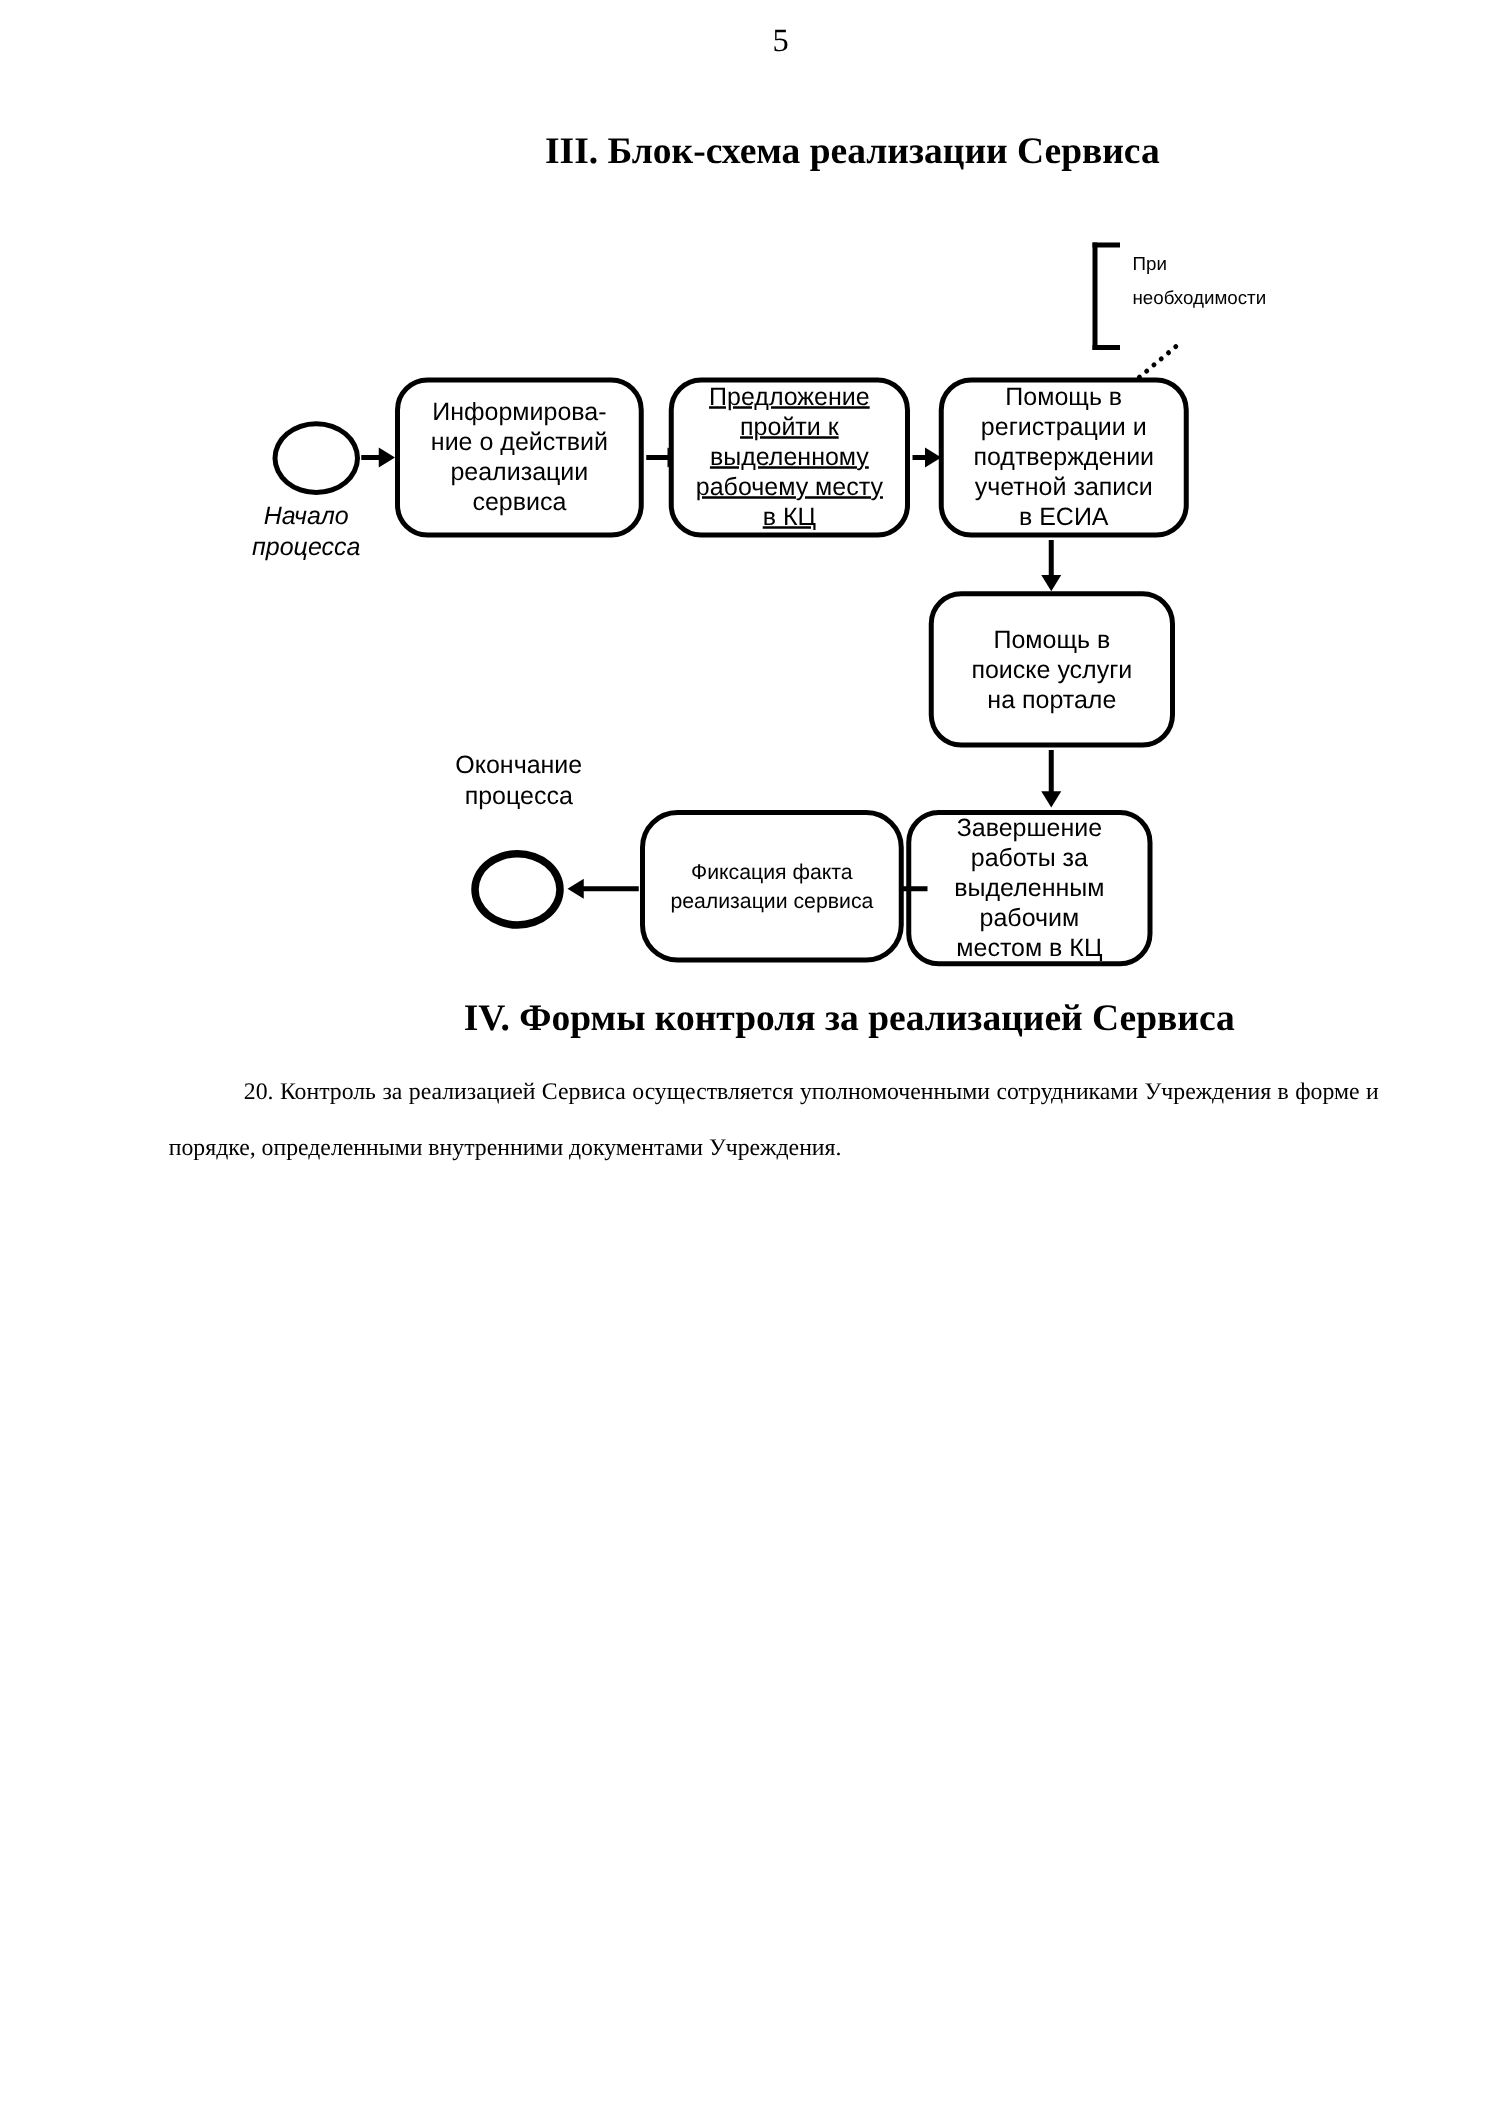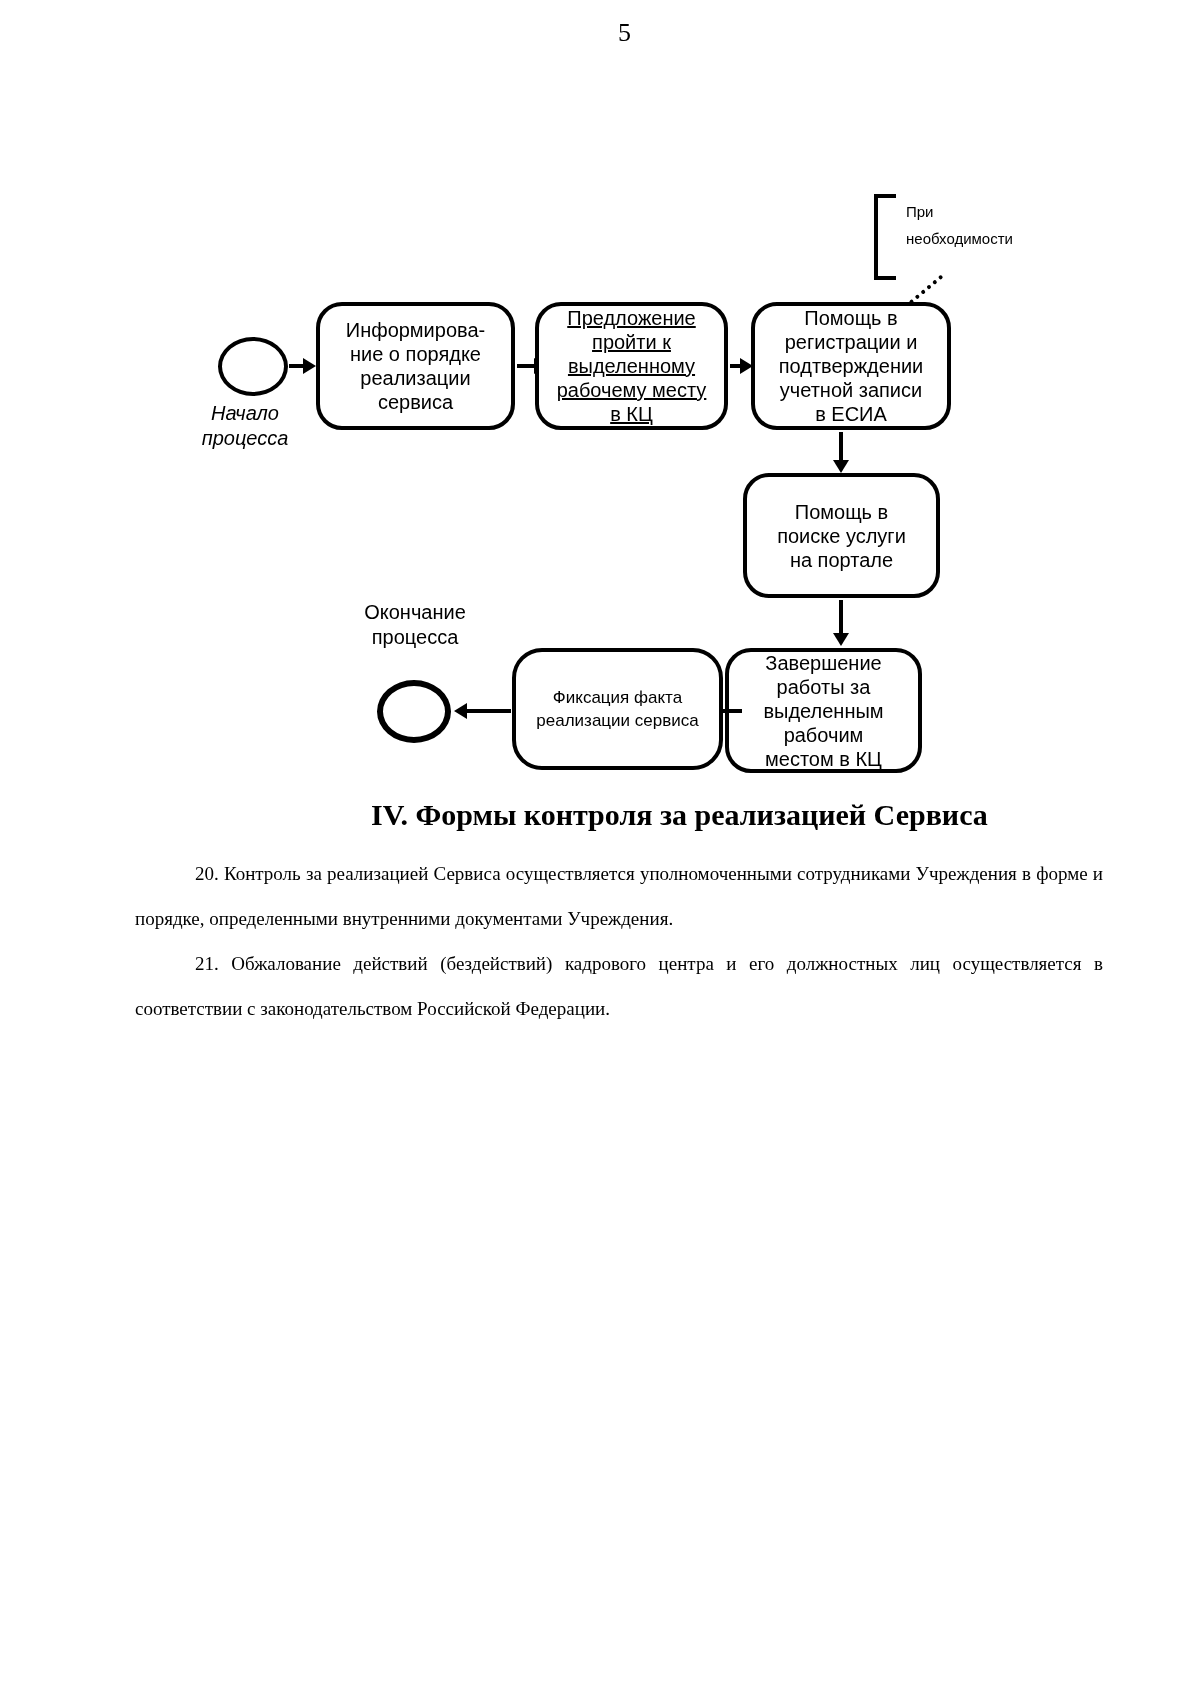--- a/index.html
+++ b/index.html
@@ -50,39 +50,40 @@
   .ad .shaft { left:6px; top:0; width:4px; }
   .ad .head { bottom:0; left:0; border-left:8px solid transparent; border-right:8px solid transparent; border-top:13px solid #000; }
 </style>
 </head>
 <body>
 
 <div class="page">
 
   <div class="pagenum" style="left:618px; top:18px;">5</div>
 
+  <div class="sec-title" style="left:436px; top:104px;">III. Блок-схема реализации Сервиса</div>
 
   <div>
 
     <div class="bracket"></div>
     <div class="annotation">При
 необходимости</div>
     <div class="dotted-link"></div>
 
     <div class="ellipse" style="left:218px; top:337px; width:70px; height:59px;"></div>
     <div class="fc-label" style="left:170px; top:401px; width:150px;font-style:italic;">Начало
 процесса</div>
 
     <div class="arrow ar" style="left:289px; top:358px; width:27px; height:16px;">
       <span class="shaft" style="width:16px;"></span>
         <span class="head"></span>
     </div>
 
     <div class="fc-box" style="left:316px; top:302px; width:199px; height:128px;">Информирова-
-ние о порядке
+ние о действий
 реализации
 сервиса</div>
 
     <div class="arrow ar" style="left:517px; top:358px; width:30px; height:16px;">
       <span class="shaft" style="width:19px;"></span>
         <span class="head"></span>
     </div>
 
     <div class="fc-box" style="left:535px; top:302px; width:193px; height:128px;text-decoration:underline;">Предложение
 пройти к
@@ -137,16 +138,15 @@
     <div class="fc-label" style="left:340px; top:600px; width:150px;">Окончание
 процесса</div>
     <div class="ellipse bold" style="left:377px; top:680px; width:74px; height:63px;"></div>
 
   </div>
 
   <div class="sec-title" style="left:371px; top:798px;">IV. Формы контроля за реализацией Сервиса</div>
 
   <div class="body-text">
     <p>20. Контроль за реализацией Сервиса осуществляется уполномоченными сотрудниками Учреждения в форме и порядке, определенными внутренними документами Учреждения.</p>
-    <p>21. Обжалование действий (бездействий) кадрового центра и его должностных лиц осуществляется в соответствии с законодательством Российской Федерации.</p>
   </div>
 
 </div>
 
 </body></html>

